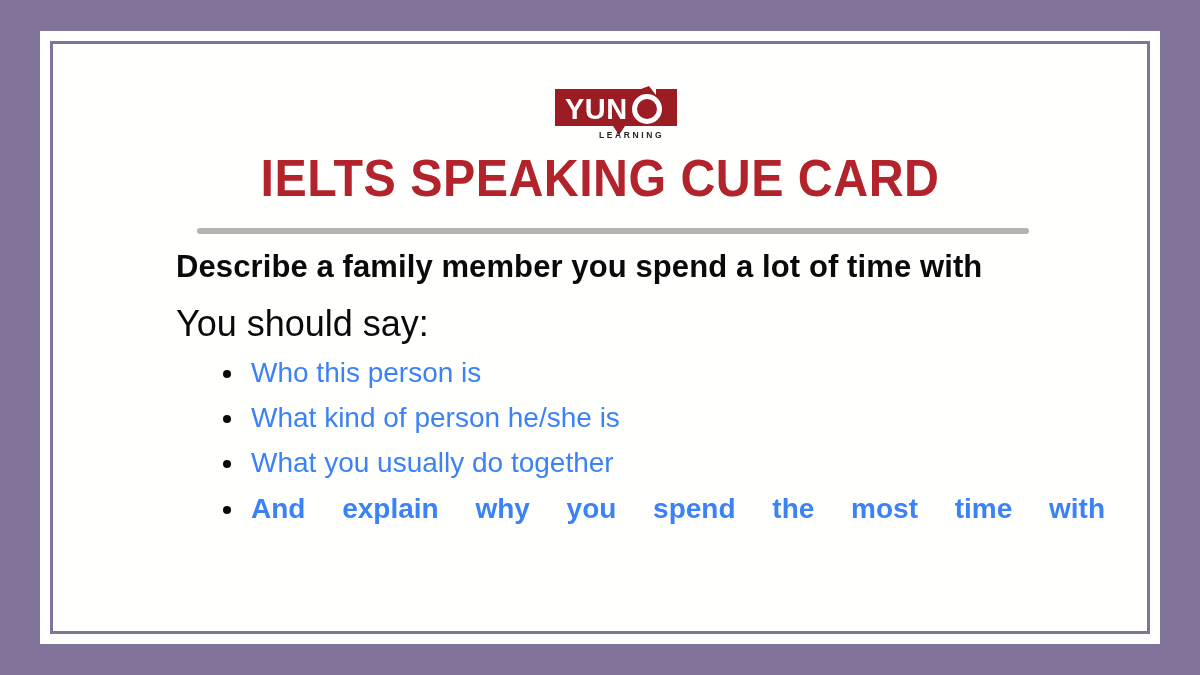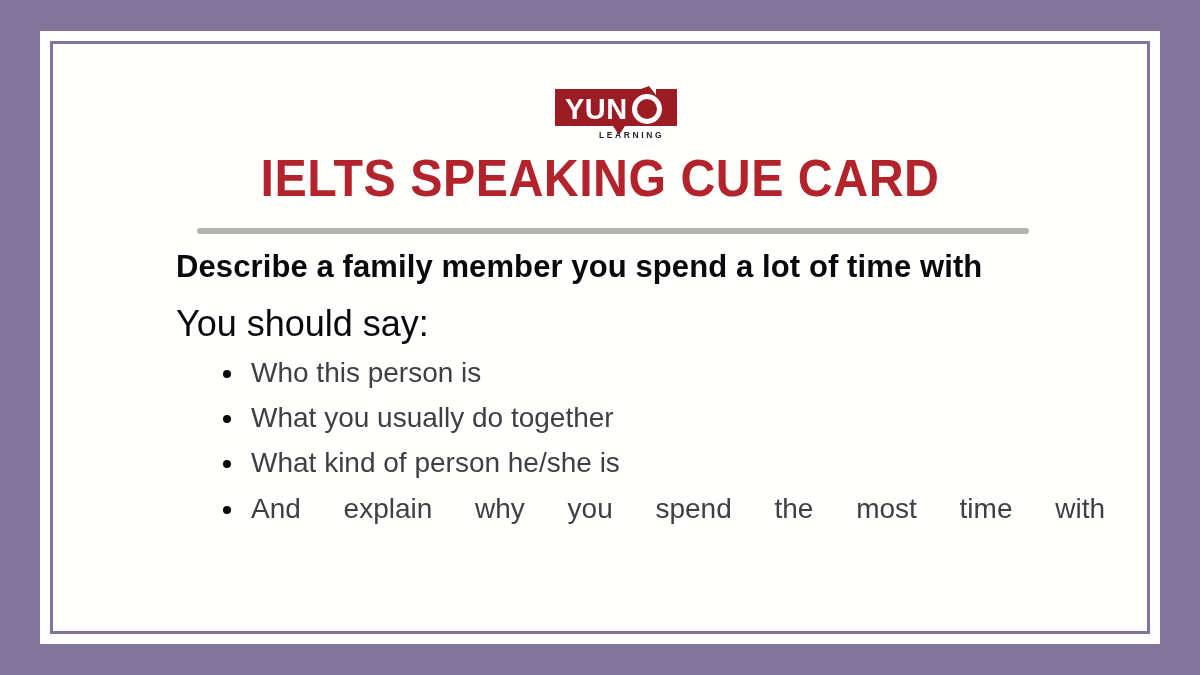--- a/index.html
+++ b/index.html
@@ -126,21 +126,21 @@
     font-weight: 400;
   }
   ul.cue-list {
     list-style: none;
     margin: 0;
     padding: 0 0 0 43px;
   }
   ul.cue-list li {
     position: relative;
     font-size: 28px;
-    color: #404040;
+    color: #3b82f6;
     line-height: 1.62;
     padding-left: 32px;
     font-weight: 400;
   }
   ul.cue-list li::before {
     content: "";
     position: absolute;
     left: 4px;
     top: 20px;
     width: 8px;
@@ -150,20 +150,21 @@
   }
   ul.cue-list li.justified {
     text-align: justify;
     text-justify: inter-word;
     padding-right: 2px;
   }
   ul.cue-list li.justified .jline1 {
     display: block;
     text-align: justify;
     text-align-last: justify;
+    font-weight: bold;
   }
   ul.cue-list li.justified .jline2 {
     display: block;
   }
 </style>
 </head>
 <body>
 
 <div class="stage">
   <div class="card-outer">
@@ -186,22 +187,22 @@
 
         <div class="title">IELTS SPEAKING CUE CARD</div>
 
         <div class="divider"></div>
 
         <div class="body-block">
           <p class="lead">Describe a family member you spend a lot of time with</p>
           <p class="sub">You should say:</p>
           <ul class="cue-list">
             <li>Who this person is</li>
+            <li>What kind of person he/she is</li>
             <li>What you usually do together</li>
-            <li>What kind of person he/she is</li>
             <li class="justified">
               <span class="jline1">And explain why you spend the most time with</span>
             </li>
           </ul>
         </div>
 
       </div>
     </div>
   </div>
 </div>

